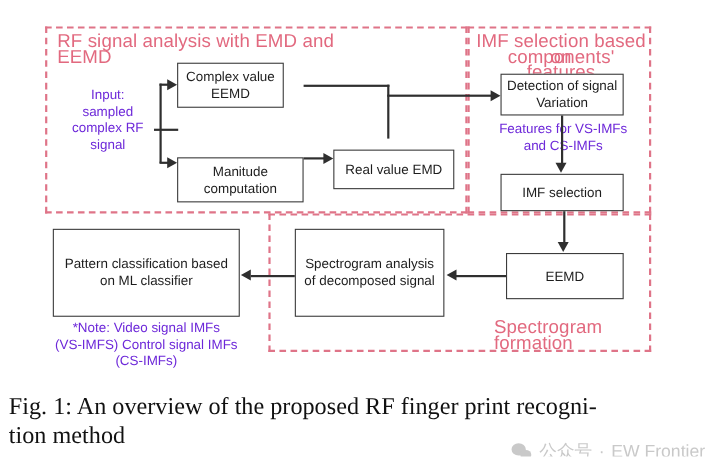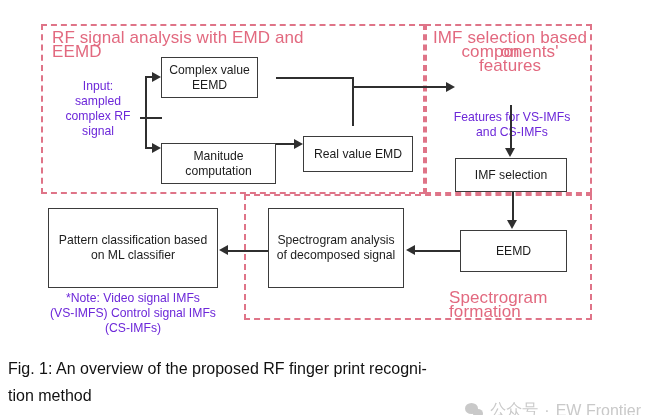--- a/index.html
+++ b/index.html
@@ -20,21 +20,21 @@
   
   .ln{position:absolute;background:#2f2f2f;}
   .hl{height:1.8px;}
   .vl{width:1.8px;}
   .ah-r{position:absolute;width:0;height:0;border-top:5.5px solid transparent;border-bottom:5.5px solid transparent;border-left:9px solid #2f2f2f;}
   .ah-l{position:absolute;width:0;height:0;border-top:5.5px solid transparent;border-bottom:5.5px solid transparent;border-right:9px solid #2f2f2f;}
   .ah-d{position:absolute;width:0;height:0;border-left:5.5px solid transparent;border-right:5.5px solid transparent;border-top:9px solid #2f2f2f;}
 
   
   #caption{position:absolute;left:8px;top:355px;width:640px;
-           font-family:Liberation Sans, sans-serif;font-size:16px;line-height:27px;color:#111;}
+           font-family:Liberation Serif, serif;font-size:22px;line-height:27px;color:#111;}
   #caption .l2{display:block;}
 
   
   #watermark{position:absolute;right:8px;top:388px;display:flex;align-items:center;gap:6px;
              color:#c9c9c9;font-size:16px;font-family:"Liberation Sans",sans-serif;margin-top:12px;}
   #watermark .wm-icon{display:inline-block;width:19px;height:16px;position:relative;}
   #watermark .wm-icon i{position:absolute;display:block;background:#c9c9c9;border-radius:50%;}
   #watermark .wm-icon i.b1{width:13px;height:11px;left:0;top:0;border-radius:50% 50% 45% 50%;}
   #watermark .wm-icon i.b2{width:10px;height:9px;left:8px;top:6px;}
   #watermark .wm-dot{color:#c9c9c9;}
@@ -60,20 +60,22 @@
 signal</div>
 
   <div class="box" style="left:161px;top:57px;width:97px;height:41px;white-space:pre-line;">Complex value
 EEMD</div>
 
   <div class="box" style="left:161px;top:123px;width:115px;height:41px;white-space:pre-line;margin-top:20px;">Manitude
 computation</div>
 
   <div class="box" style="left:303px;top:126px;width:110px;height:36px;white-space:pre-line;margin-top:10px;">Real value EMD</div>
 
+  <div class="box" style="left:455px;top:67px;width:112px;height:38px;white-space:pre-line;">Detection of signal
+Variation</div>
 
   <div class="plain" style="left:442px;top:110px;width:140px;white-space:pre-line;">Features for VS-IMFs
 and CS-IMFs</div>
 
   <div class="box" style="left:455px;top:158px;width:112px;height:34px;white-space:pre-line;text-align:center;">IMF selection</div>
 
   <div class="box" style="left:460px;top:230px;width:107px;height:42px;white-space:pre-line;">EEMD</div>
 
   <div class="box" style="left:48px;top:208px;width:170px;height:80px;white-space:pre-line;">Pattern classification based
 on ML classifier</div>

